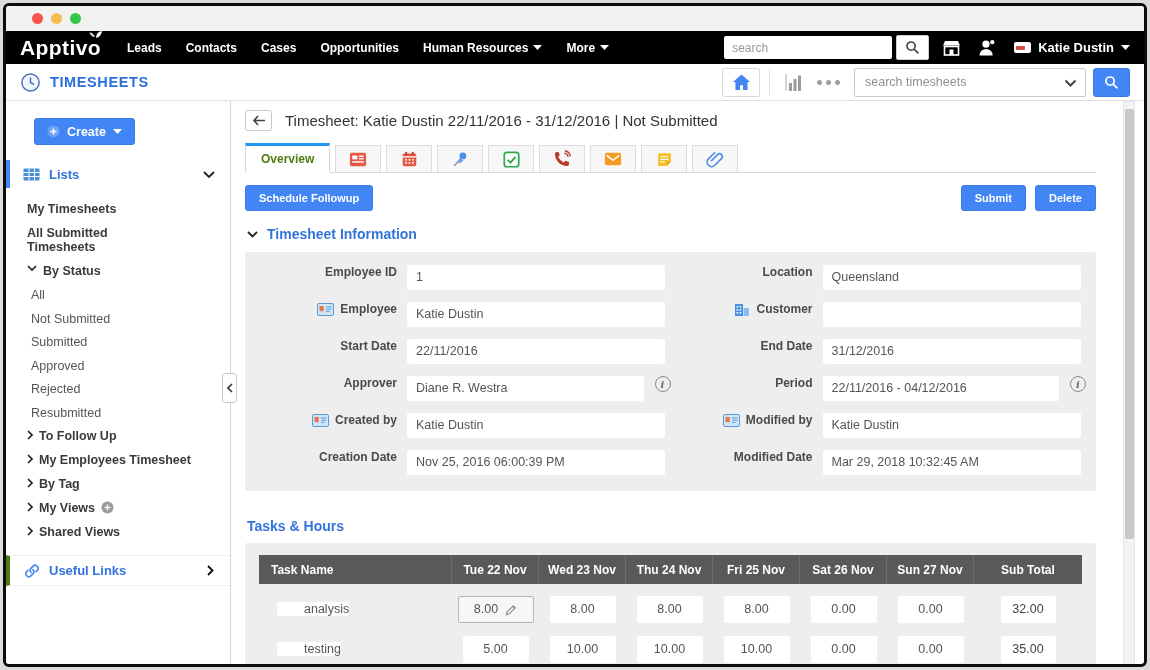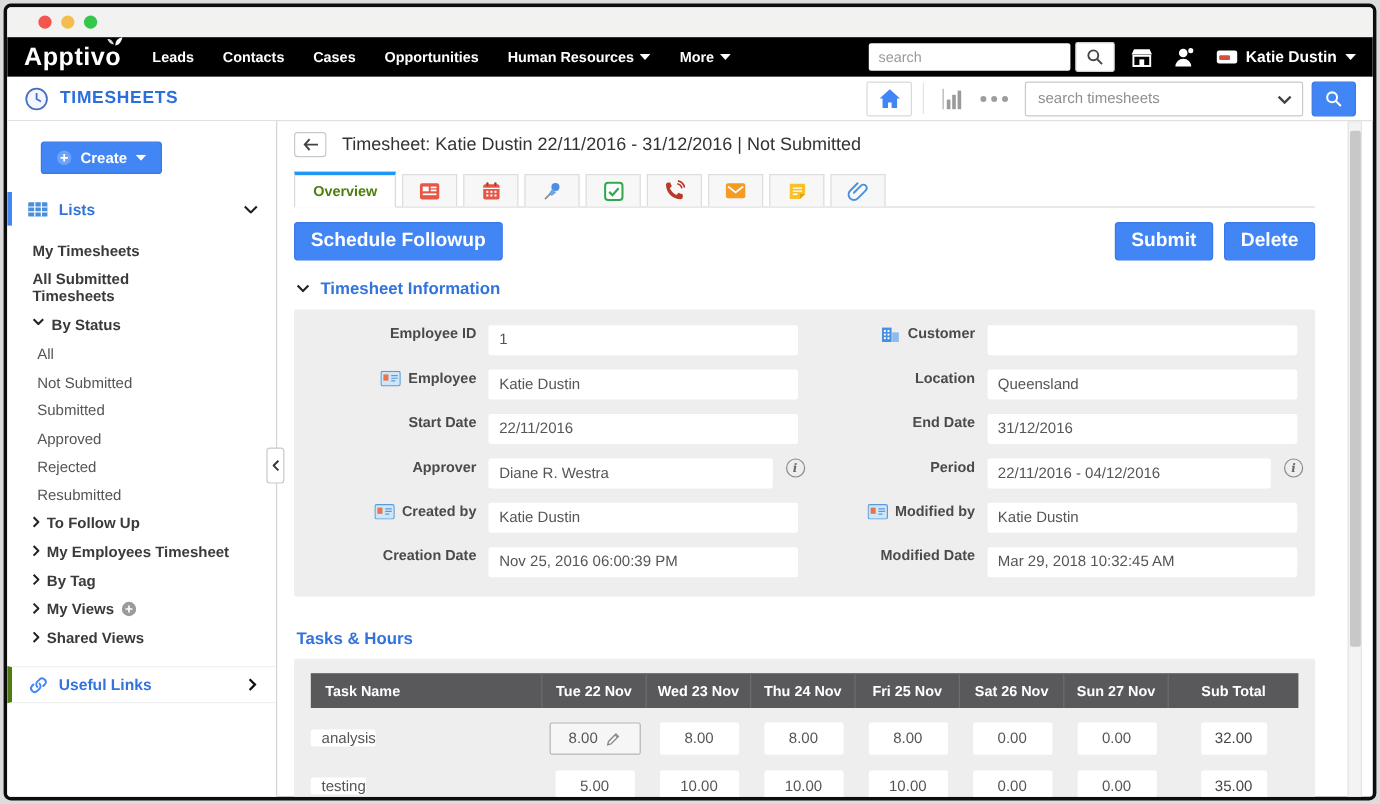--- a/index.html
+++ b/index.html
@@ -80,21 +80,21 @@
   .tabsrow { margin-top:11px; display:flex; align-items:flex-end; border-bottom:1px solid #d9d9d9; height:31px; }
   .tab-active { height:30px; padding:0 15px; background:#fff; border:1px solid #d9d9d9; border-bottom:1px solid #fff;
                 border-top:3px solid #2196f3; font-weight:bold; font-size:12px; color:#4d7c0f;
                 display:flex; align-items:center; margin-bottom:-1px; cursor:pointer; }
   .itab { width:46px; height:27px; background:#f7f7f7; border:1px solid #ddd; border-bottom:none; margin-left:5px;
           display:grid; place-items:center; cursor:pointer; }
 
   
   .actions { margin-top:12px; display:flex; align-items:center; }
   .btn { background:#4285f4; border:1px solid #3b78e7; border-radius:3px; color:#fff; font-weight:bold;
-         font-size:16px; padding:6px 13px; cursor:pointer; font-family:"Liberation Sans",sans-serif;text-align:center; }
+         font-size:11px; padding:6px 13px; cursor:pointer; font-family:"Liberation Sans",sans-serif;text-align:center; }
   .act-right { margin-left:auto; display:flex; gap:9px; }
 
   
   .sect-head { margin-top:15px; display:flex; align-items:center; gap:9px; color:#3273dc; font-weight:bold;
                font-size:14px; padding-left:2px; }
   .panel { margin-top:10px; background:#eee; border-radius:2px; padding:13px 10px 4px; display:flex; }
   .fcol { width:50%; }
   .frow { display:flex; align-items:flex-start; height:25px; margin-bottom:12px; }
   .flabel { width:152px; display:flex; align-items:center; justify-content:flex-end; gap:6px;
             font-weight:bold; font-size:12px; color:#4a4a4a; padding-right:10px; flex:none; }
@@ -107,21 +107,21 @@
   .tasks-head { margin-top:27px; }
   .tpanel { margin-top:9px; background:#eee; border-radius:2px; padding:12px 14px 7px; display:block; }
   .thead { display:flex; height:29px; background:#59595b; }
   .th { color:#fff; font-weight:bold; font-size:12px; display:flex; align-items:center; justify-content:center;
         border-right:1px solid #6d6d6f; }
   .th.task { width:193px; justify-content:flex-start; padding-left:12px; }
   .th.day { width:87px; } .th.sub { flex:1; border-right:none; }
   .trow { display:flex; align-items:center; margin-top:11px; height:29px; }
   .td-task { width:193px; } .td { width:87px; display:grid; place-items:center; } .td-sub { flex:1; display:grid; place-items:center; }
   .cellbox { background:#fff; border-radius:2px; height:27px; font-size:12.5px; color:#555; line-height:27px; }
-  .td-task .cellbox { width:181px; padding-left:9px; text-align:center; }
+  .td-task .cellbox { width:181px; padding-left:27px; text-align:center;margin-left:18px; }
   .td .cellbox { width:66px; text-align:center; }
   .td-sub .cellbox { width:55px; text-align:center; color:#444; }
   .cellbox.editable { width:76px; background:#f6f6f6; border:1px solid #b5b5b5; display:flex;
                       align-items:center; justify-content:center; gap:7px; }
 
   
   .vscroll { position:absolute; right:9px; top:0; bottom:0; width:12px; background:#f3f3f3; border:1px solid #e4e4e4; }
   .vthumb { position:absolute; left:1px; top:7px; width:9px; height:430px; background:#c8c8c8; border-radius:2px; cursor:grab; }
 </style>
 </head>
@@ -496,44 +496,44 @@
           <div class="frow">
             <span class="flabel">
                 <span>Creation Date</span>
               </span>
             <span class="fval">Nov 25, 2016 06:00:39 PM</span>
           </div>
         </div>
         <div class="fcol">
           <div class="frow">
             <span class="flabel">
+                <span>Location</span>
+              </span>
+            <span class="fval">Queensland</span>
+          </div>
+          <div class="frow">
+            <span class="flabel">
               <svg width="16" height="14" viewBox="0 0 16 14">
                   <rect x="1" y="2" width="8" height="12" fill="#4a90e2"></rect>
                   <rect x="9.5" y="6" width="5.5" height="8" fill="#8cbbef"></rect>
                   <g fill="#fff">
                     <rect x="2.6" y="4" width="1.6" height="1.6"></rect>
                     <rect x="5.6" y="4" width="1.6" height="1.6"></rect>
                     <rect x="2.6" y="7" width="1.6" height="1.6"></rect>
                     <rect x="5.6" y="7" width="1.6" height="1.6"></rect>
                     <rect x="2.6" y="10" width="1.6" height="1.6"></rect>
                     <rect x="5.6" y="10" width="1.6" height="1.6"></rect>
                   </g>
                 </svg>
               <span>Customer</span>
               </span>
             <span class="fval"></span>
           </div>
           <div class="frow">
             <span class="flabel">
-                <span>Location</span>
-              </span>
-            <span class="fval">Queensland</span>
-          </div>
-          <div class="frow">
-            <span class="flabel">
                 <span>End Date</span>
               </span>
             <span class="fval">31/12/2016</span>
           </div>
           <div class="frow">
             <span class="flabel">
                 <span>Period</span>
               </span>
             <span class="fval">22/11/2016 - 04/12/2016</span>
             <span class="info">i</span>

